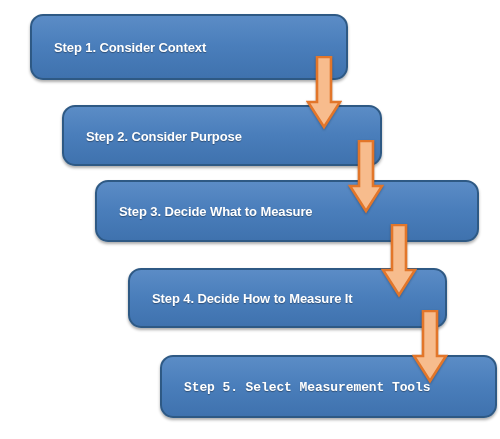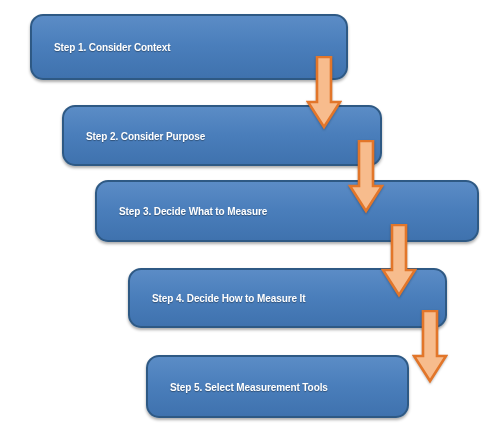--- a/index.html
+++ b/index.html
@@ -30,21 +30,21 @@
     box-shadow: 0 2px 3px rgba(0,0,0,0.33);
     z-index: 1;
   }
   .flow-box-label {
     position: absolute;
     left: 22px;
     top: 50%;
     transform: translateY(-50%);
     color: #ffffff;
     font-weight: bold;
-    font-size: 10px;
+    font-size: 13px;
     letter-spacing: -0.1px;
     white-space: nowrap;
     text-shadow: 0 1px 1px rgba(0,0,0,0.35);
   }
   
   .flow-arrow {
     position: absolute;
     z-index: 5;
     filter: drop-shadow(0 1px 1px rgba(0,0,0,0.28));
   }
@@ -64,21 +64,21 @@
   </div>
 
   <div class="flow-box" id="box-2" style="left: 95px; top: 180px; width: 384px; height: 62px;">
     <span class="flow-box-label">Step 3. Decide What to Measure</span>
   </div>
 
   <div class="flow-box" id="box-3" style="left: 128px; top: 268px; width: 319px; height: 60px; padding-left: 25px;">
     <span class="flow-box-label">Step 4. Decide How to Measure It</span>
   </div>
 
-  <div class="flow-box" id="box-4" style="left: 146px; top: 355px; width: 263px; height: 63px;">
+  <div class="flow-box" id="box-4" style="left: 160px; top: 355px; width: 337px; height: 63px; font-family: Liberation Mono, monospace;">
     <span class="flow-box-label">Step 5. Select Measurement Tools</span>
   </div>
 
   <div class="flow-arrow" id="arrow-0" style="left: 306px; top: 56px; width: 36px; height: 74px;">
     <svg viewBox="0 0 36 74" preserveAspectRatio="none" aria-hidden="true">
       <polygon points="11,1 25,1 25,46 34,46 18,71 2,46 11,46" fill="#F7BC8D" stroke="#E2762A" stroke-width="2.6" stroke-linejoin="miter"></polygon>
     </svg>
   </div>
 
   <div class="flow-arrow" id="arrow-1" style="left: 348px; top: 140px; width: 36px; height: 74px;">

